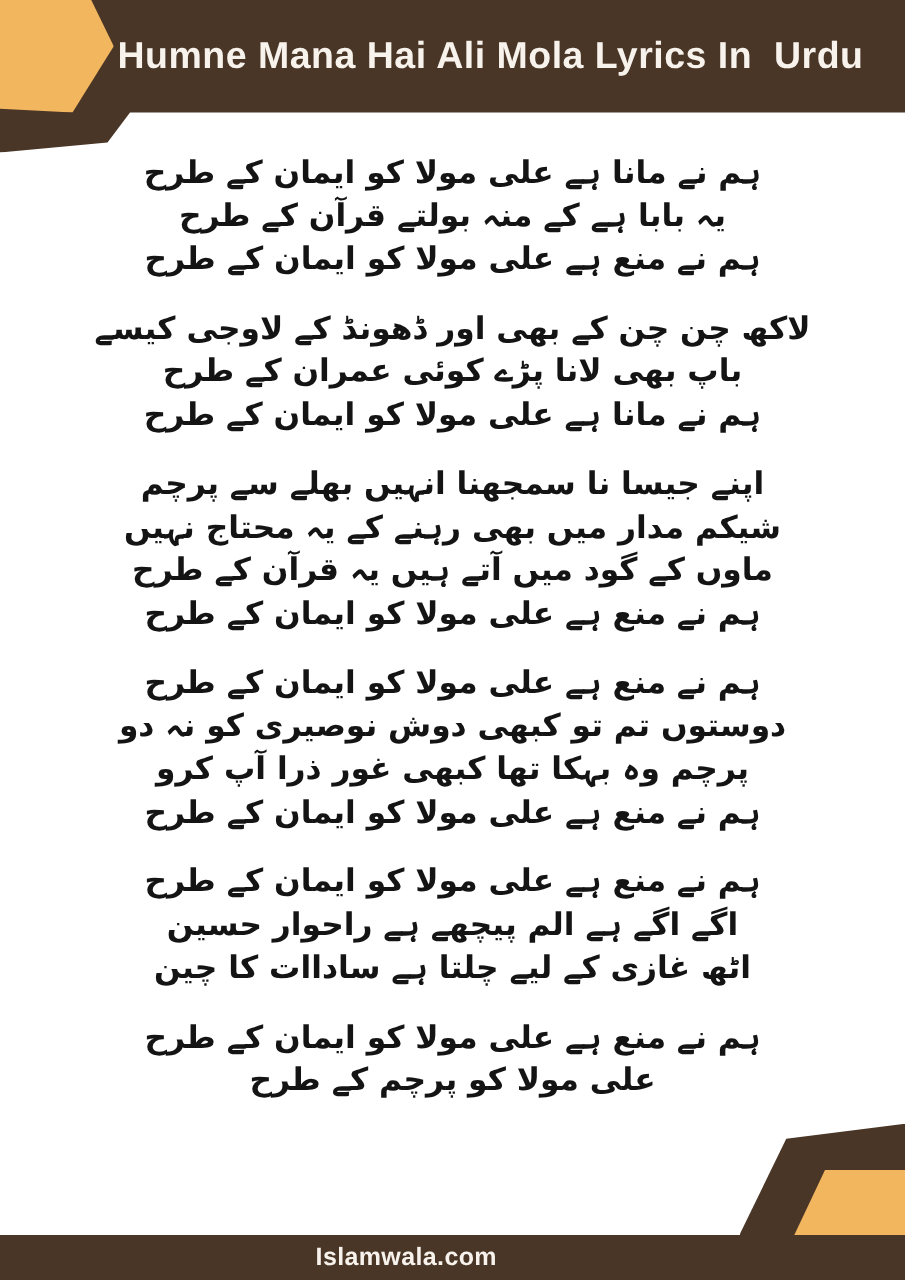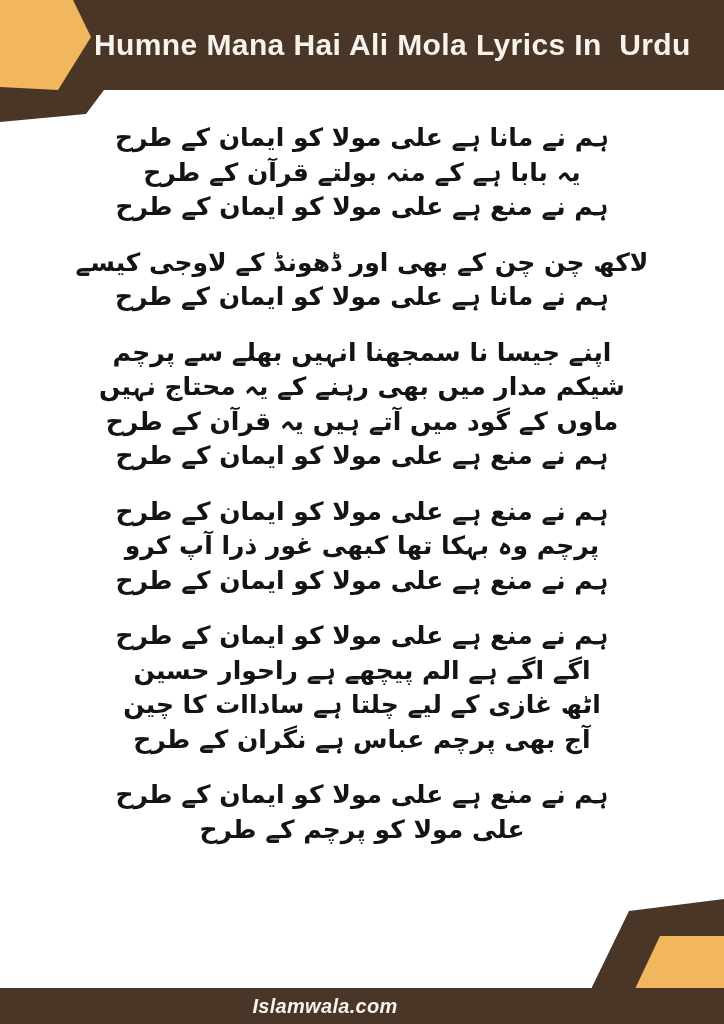--- a/index.html
+++ b/index.html
@@ -54,58 +54,59 @@
   }
   .footer-hexagon{
     position:absolute;left:620px;top:930px;width:104px;height:94px;
     background:var(--orange,#f2b65f);
     clip-path:polygon(40px 6px,104px 6px,104px 94px,28px 94px,14px 61px);
   }
   .footer-site{
     position:absolute;left:0;top:988px;width:650px;height:36px;
     display:flex;align-items:center;justify-content:center;
     color:var(--cream,#f7f2ec);
-    font-size:20px;font-weight:700;letter-spacing:.3px;font-style:italic;
+    font-size:20px;font-weight:700;letter-spacing:.3px;
   }
 </style>
 </head>
 <body>
 
 <div class="page">
 
   <div class="header-band"></div>
   <div class="header-ribbon"></div>
   <div class="header-title">Humne Mana Hai Ali Mola Lyrics In  Urdu</div>
 
   <div class="lyrics" lang="ur">
     <div class="stanza">
       <div class="line">ہم نے مانا ہے علی مولا کو ایمان کے طرح</div>
       <div class="line">یہ بابا ہے کے منہ بولتے قرآن کے طرح</div>
       <div class="line">ہم نے منع ہے علی مولا کو ایمان کے طرح</div>
     </div>
     <div class="stanza">
       <div class="line">لاکھ چن چن کے بھی اور ڈھونڈ کے لاوجی کیسے</div>
+      <div class="line">باپ بھی لانا پڑے کوئی عمران کے طرح</div>
       <div class="line">ہم نے مانا ہے علی مولا کو ایمان کے طرح</div>
     </div>
     <div class="stanza">
       <div class="line">اپنے جیسا نا سمجھنا انہیں بھلے سے پرچم</div>
       <div class="line">شیکم مدار میں بھی رہنے کے یہ محتاج نہیں</div>
       <div class="line">ماوں کے گود میں آتے ہیں یہ قرآن کے طرح</div>
       <div class="line">ہم نے منع ہے علی مولا کو ایمان کے طرح</div>
     </div>
     <div class="stanza">
       <div class="line">ہم نے منع ہے علی مولا کو ایمان کے طرح</div>
+      <div class="line">دوستوں تم تو کبھی دوش نوصیری کو نہ دو</div>
       <div class="line">پرچم وہ بہکا تھا کبھی غور ذرا آپ کرو</div>
       <div class="line">ہم نے منع ہے علی مولا کو ایمان کے طرح</div>
     </div>
     <div class="stanza">
       <div class="line">ہم نے منع ہے علی مولا کو ایمان کے طرح</div>
       <div class="line">اگے اگے ہے الم پیچھے ہے راحوار حسین</div>
       <div class="line">اٹھ غازی کے لیے چلتا ہے ساداات کا چین</div>
-      <div class="line">آج بھی پرچم عباس ہے نگران کے طرح</div>
     </div>
     <div class="stanza">
       <div class="line">ہم نے منع ہے علی مولا کو ایمان کے طرح</div>
       <div class="line">علی مولا کو پرچم کے طرح</div>
     </div>
   </div>
 
   <div class="footer-chevron"></div>
   <div class="footer-hexagon"></div>
   <div class="footer-band"></div>

